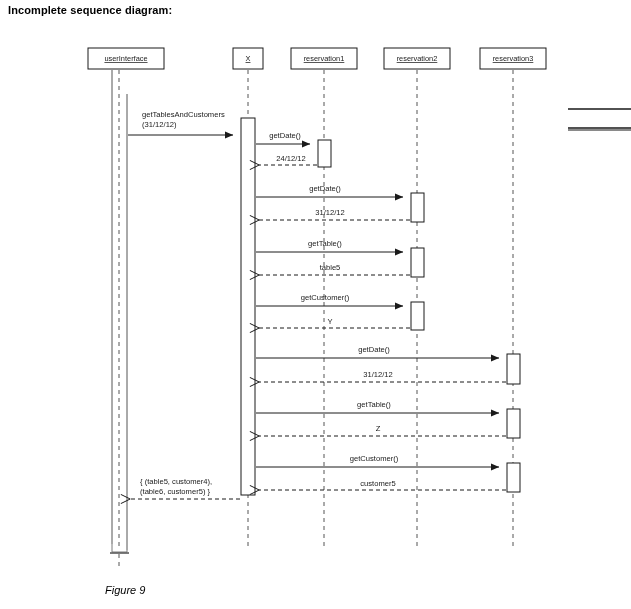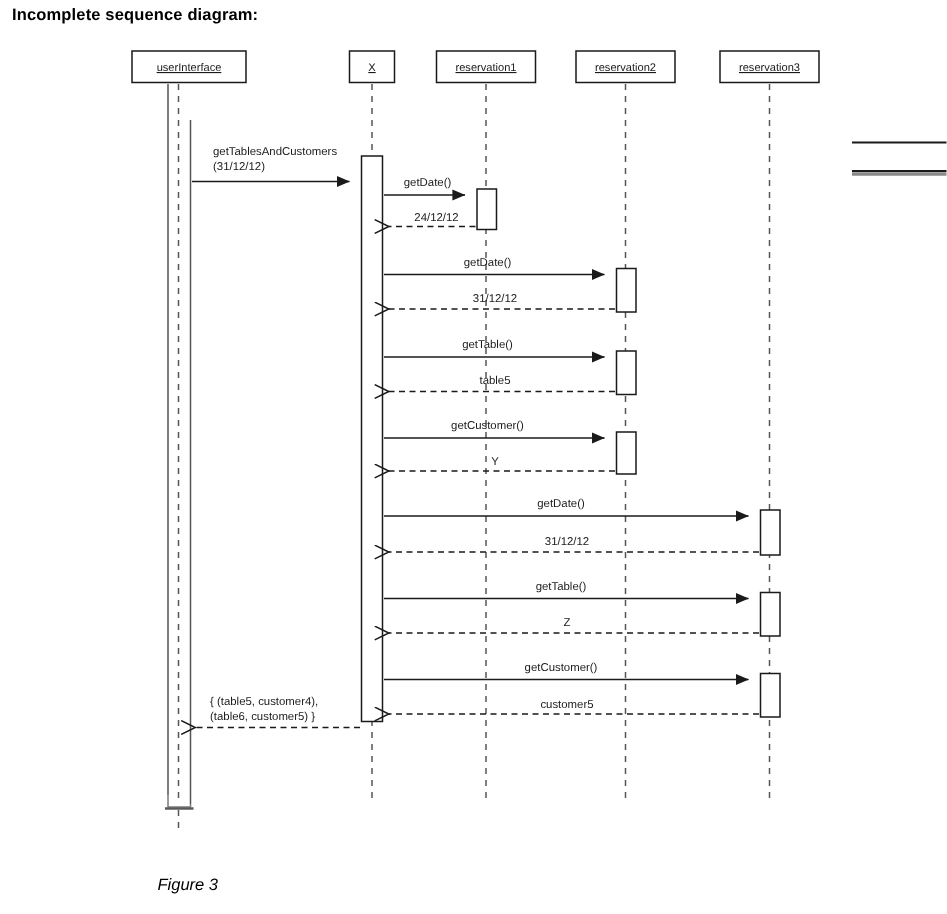--- a/index.html
+++ b/index.html
@@ -21,21 +21,21 @@
     left: 8px;
     top: 4px;
     font-size: 11px;
     font-weight: bold;
     letter-spacing: 0.1px;
     white-space: nowrap;
   }
   #diagram-area {
     position: absolute;
     left: 0;
-    top: 20px;
+    top: 34px;
     width: 631px;
     height: 545px;
   }
   #figure-caption {
     position: absolute;
     left: 105px;
     top: 584px;
     font-size: 11px;
     font-style: italic;
     white-space: nowrap;
@@ -263,13 +263,13 @@
     </g>
 
     <g>
       <path class="stray-shape" d="M568,75 L638,75 L638,94 L568,94"></path>
       <line class="stray-shadow" x1="568" y1="96" x2="638" y2="96"></line>
     </g>
 
   </svg>
 </div>
 
-<div id="figure-caption">Figure 3</div>
+<div id="figure-caption">Figure 9</div>
 
 </body></html>

